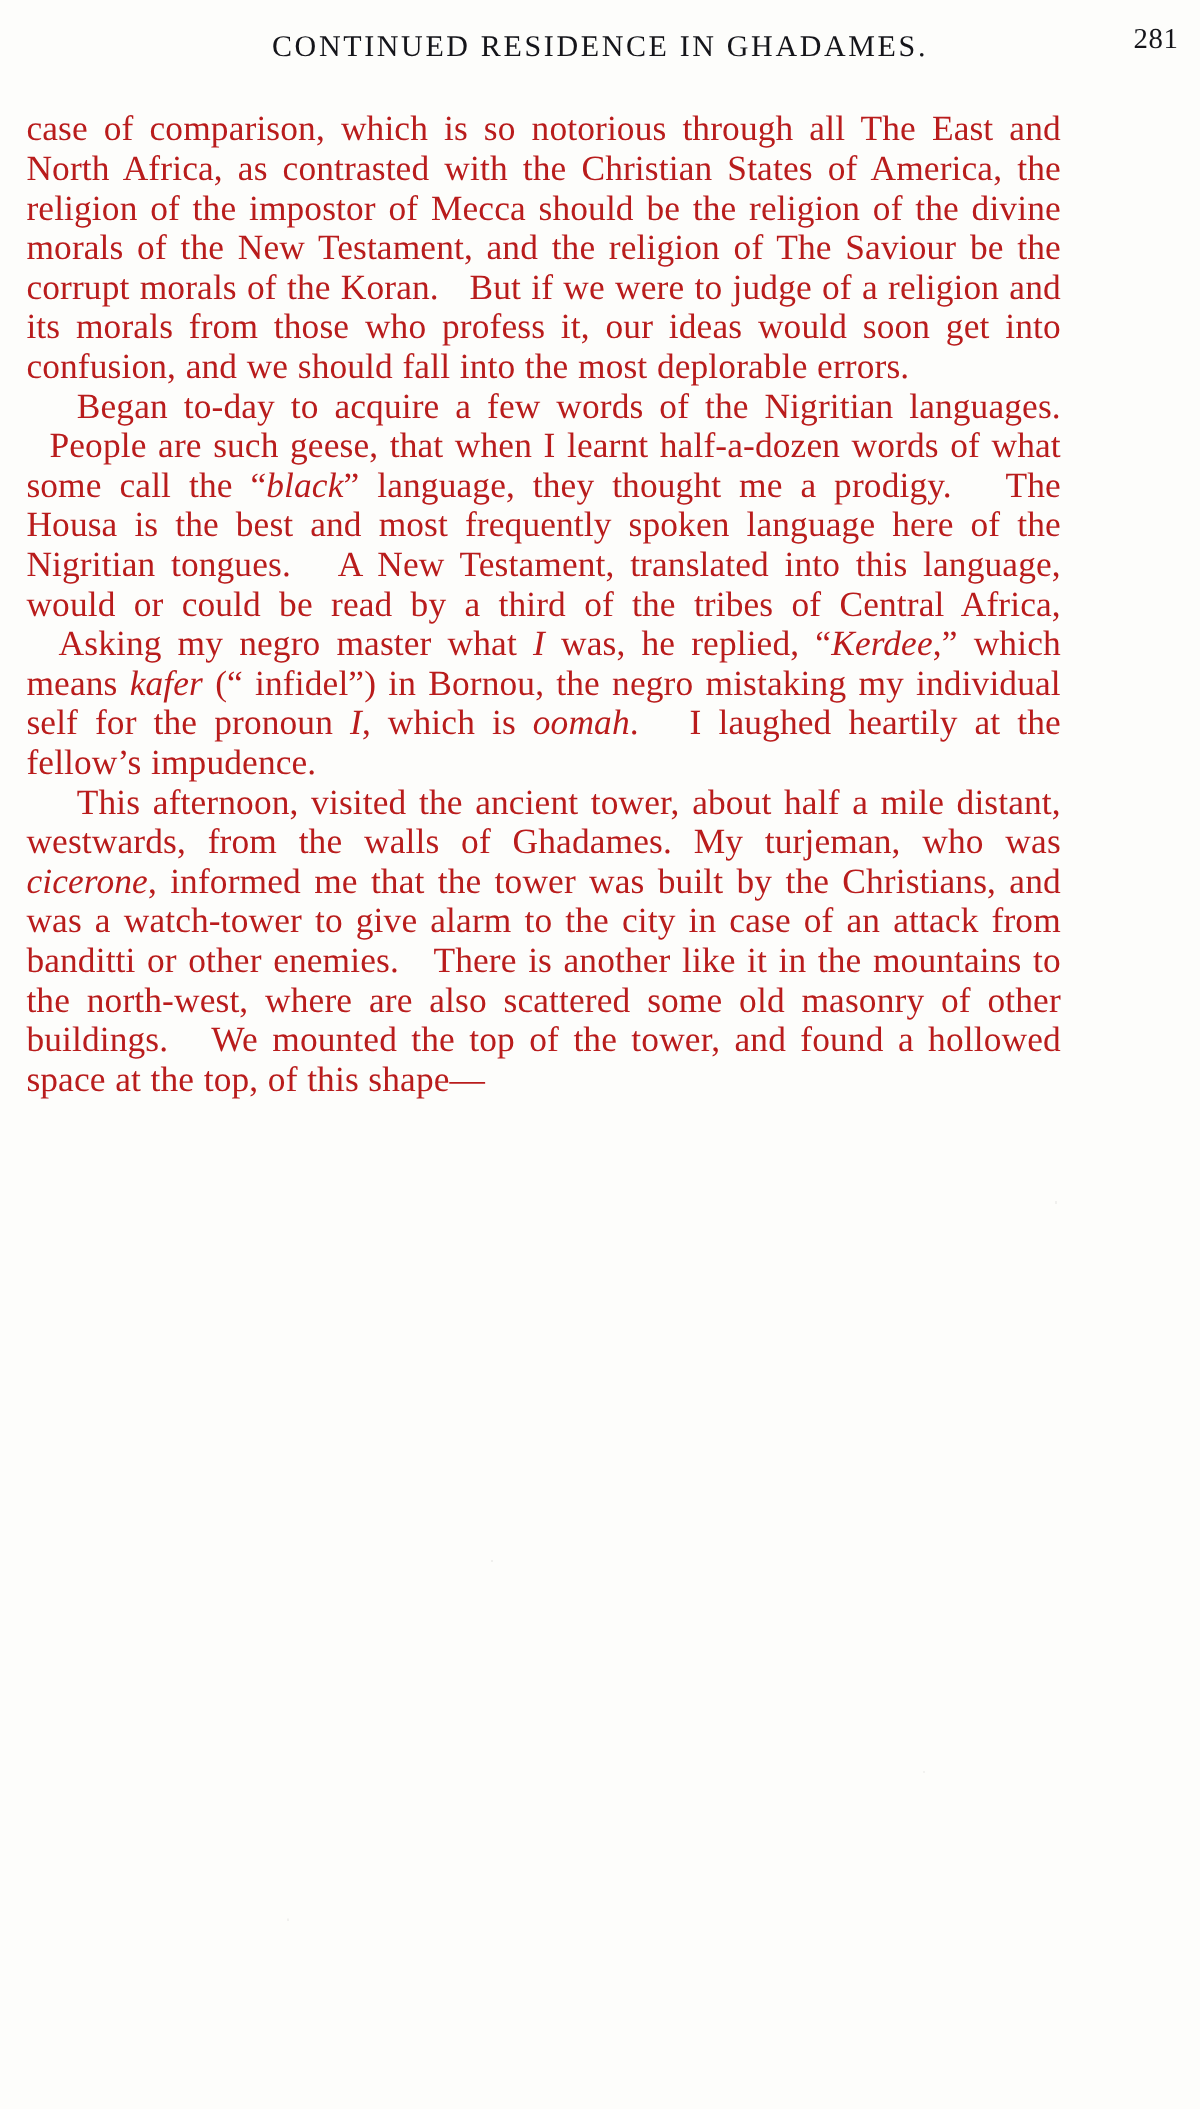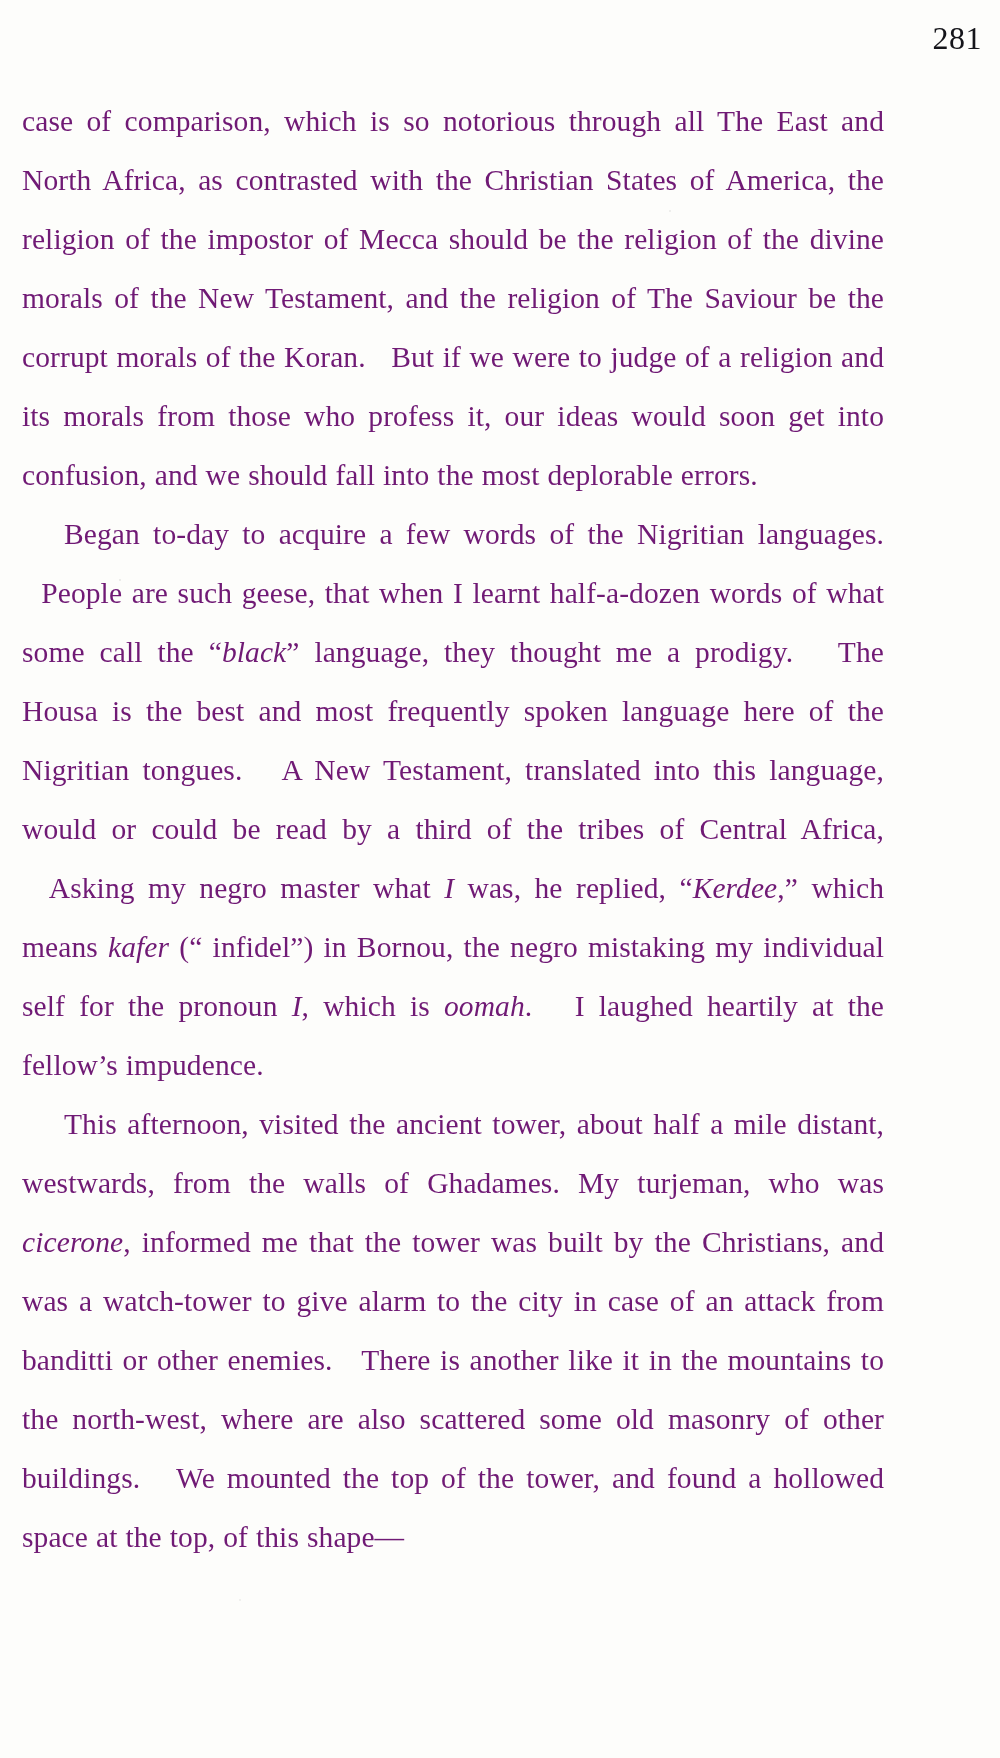--- a/index.html
+++ b/index.html
@@ -40,38 +40,38 @@
     letter-spacing: 2.2px;
     font-variant: small-caps;
     text-transform: uppercase;
     white-space: nowrap;
     color: #15151a;
   }
   .page-number {
     position: absolute;
     right: 18px;
     top: 20px;
-    font-size: 32px;
+    font-size: 24px;
     font-family: "Liberation Serif", serif;
     color: #15151a;
     letter-spacing: 0.5px;
   }
   .body-text {
     position: absolute;
     top: 92px;
     left: 22px;
     width: 862px;
   }
   p {
     margin: 0 0 0 0;
     font-size: 29.5px;
-    line-height: 59px;
+    line-height: 33px;
     text-align: justify;
     text-justify: inter-word;
-    color: #701a75;
+    color: #b91c1c;
     letter-spacing: 0.1px;
     word-spacing: 0.5px;
   }
   p.indent {
     text-indent: 42px;
   }
   p + p {
     margin-top: 0;
   }
   em {
@@ -89,20 +89,23 @@
       radial-gradient(circle at 41% 74%, rgba(80,80,80,0.16) 0 1px, transparent 1.2px),
       radial-gradient(circle at 24% 91%, rgba(80,80,80,0.14) 0 1px, transparent 1.2px),
       radial-gradient(circle at 77% 84%, rgba(80,80,80,0.13) 0 1px, transparent 1.2px);
   }
 </style>
 </head>
 <body>
 
 <div class="page">
 
+  <div class="header">
+    <div class="running-head">CONTINUED RESIDENCE IN GHADAMES.</div>
+  </div>
   <div class="page-number">281</div>
 
   <div class="body-text">
 
     <p class="para">case of comparison, which is so notorious through all The East and North Africa, as contrasted with the Christian States of America, the religion of the impostor of Mecca should be the religion of the divine morals of the New Testament, and the religion of The Saviour be the corrupt morals of the Koran. &nbsp;&nbsp;But if we were to judge of a religion and its morals from those who profess it, our ideas would soon get into confusion, and we should fall into the most deplorable errors.</p>
 
     <p class="para indent">Began to-day to acquire a few words of the Nigritian languages. &nbsp;&nbsp;People are such geese, that when I learnt half-a-dozen words of what some call the “<em>black</em>” language, they thought me a prodigy. &nbsp;&nbsp;The Housa is the best and most frequently spoken language here of the Nigritian tongues. &nbsp;&nbsp;A New Testament, translated into this language, would or could be read by a third of the tribes of Central Africa, &nbsp;&nbsp;Asking my negro master what <em>I</em> was, he replied, “<em>Kerdee</em>,” which means <em>kafer</em> (“ infidel”) in Bornou, the negro mistaking my individual self for the pronoun <em>I</em>, which is <em>oomah</em>. &nbsp;&nbsp;I laughed heartily at the fellow’s impudence.</p>
 
     <p class="para indent">This afternoon, visited the ancient tower, about half a mile distant, westwards, from the walls of Ghadames. My turjeman, who was <em>cicerone</em>, informed me that the tower was built by the Christians, and was a watch-tower to give alarm to the city in case of an attack from banditti or other enemies. &nbsp;&nbsp;There is another like it in the mountains to the north-west, where are also scattered some old masonry of other buildings. &nbsp;&nbsp;We mounted the top of the tower, and found a hollowed space at the top, of this shape—</p>
 

